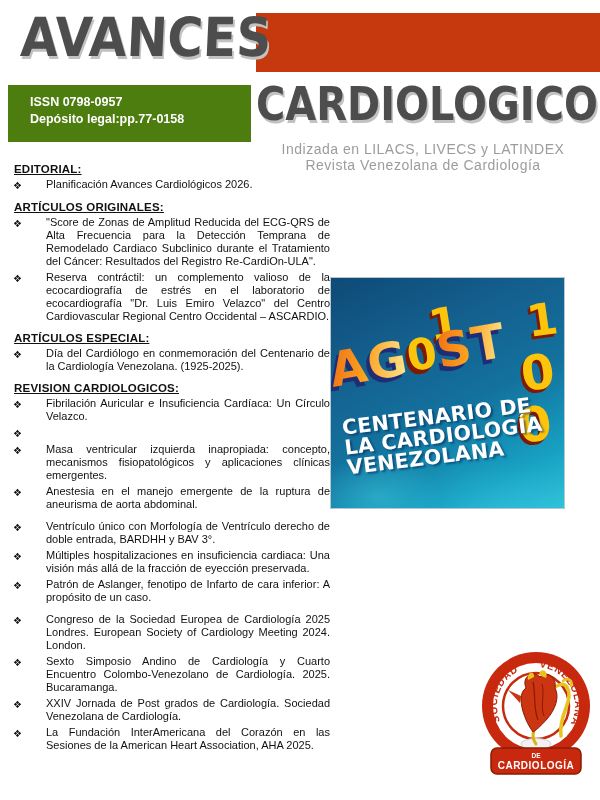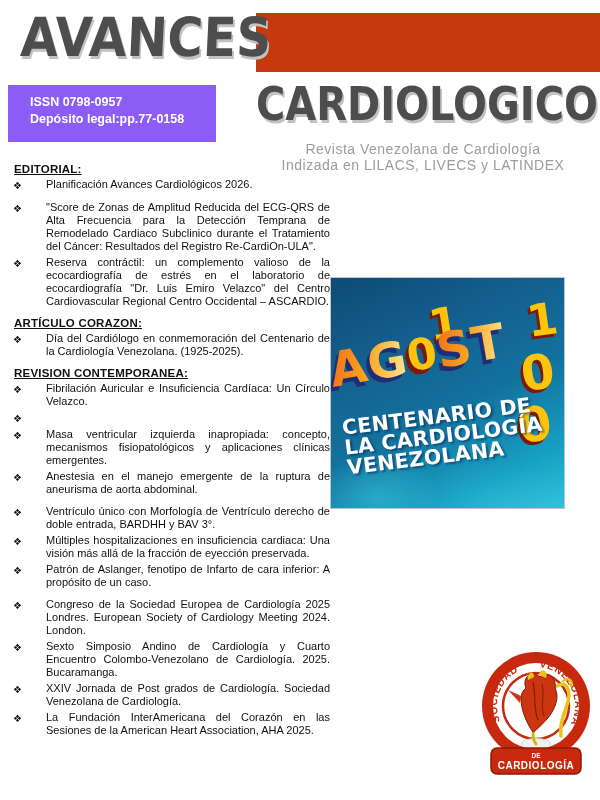--- a/index.html
+++ b/index.html
@@ -4,21 +4,21 @@
 <style>
   html,body{margin:0;padding:0;background:#fff;}
   .page{position:relative;width:600px;height:800px;background:#ffffff;overflow:hidden;
         font-family:"Liberation Sans","DejaVu Sans",sans-serif;color:#111;}
 
   
   .red-bar-top{position:absolute;left:256px;top:13px;width:344px;height:59px;background:#c6390e;}
   .title-avances{position:absolute;left:22px;top:6px;font-size:54px;font-weight:bold;color:#4d4d4d;
         white-space:nowrap;transform:scaleX(.9) skewX(-3deg);transform-origin:left top;
         text-shadow:2px 3px 0 #c2c2c2;font-family:"DejaVu Sans","Liberation Sans",sans-serif;}
-  .issn-block{position:absolute;left:8px;top:85px;width:208px;height:57px;background:#8b5cf6;
+  .issn-block{position:absolute;left:8px;top:85px;width:243px;height:57px;background:#4d7c0f;
         box-sizing:border-box;padding:9px 0 0 22px;color:#fff;font-weight:bold;font-size:12.5px;line-height:17px;}
   .title-cardio{position:absolute;left:256px;top:76px;font-size:47px;font-weight:bold;color:#4d4d4d;
         white-space:nowrap;transform:scaleX(.85);transform-origin:left top;
         text-shadow:2px 3px 0 #c2c2c2;font-family:"DejaVu Sans","Liberation Sans",sans-serif;}
   .subtitle{position:absolute;left:248px;top:141px;width:350px;text-align:center;color:#9c9c9c;
         font-size:14px;line-height:16px;letter-spacing:.5px;}
 
   
   .toc{position:absolute;left:10px;top:163px;width:322px;}
   .sec{margin-bottom:9px;}
@@ -71,55 +71,56 @@
 <div class="page">
 
   <div class="red-bar-top"></div>
   <div class="title-avances">AVANCES</div>
   <div class="issn-block">
     <div>ISSN 0798-0957</div>
     <div>Depósito legal:pp.77-0158</div>
   </div>
   <div class="title-cardio">CARDIOLOGICOS</div>
   <div class="subtitle">
+    <div>Indizada en LILACS, LIVECS y LATINDEX</div>
     <div>Revista Venezolana de Cardiología</div>
-    <div>Indizada en LILACS, LIVECS y LATINDEX</div>
   </div>
 
   <div class="toc">
 
     <div class="sec">
       <div class="sec-h">EDITORIAL:</div>
       <div class="it">
         <span class="b">❖</span>
         <span class="t">Planificación Avances Cardiológicos 2026.</span>
       </div>
     </div>
 
     <div class="sec">
+      <div class="sec-h">ARTÍCULOS ORIGINALES:</div>
       <div class="it">
         <span class="b">❖</span>
         <span class="t">"Score de Zonas de Amplitud Reducida del ECG-QRS de Alta Frecuencia para la Detección Temprana de Remodelado Cardiaco Subclinico durante el Tratamiento del Cáncer: Resultados del Registro Re-CardiOn-ULA".</span>
       </div>
       <div class="it">
         <span class="b">❖</span>
         <span class="t">Reserva contráctil: un complemento valioso de la ecocardiografía de estrés en el laboratorio de ecocardiografía "Dr. Luis Emiro Velazco" del Centro Cardiovascular Regional Centro Occidental – ASCARDIO.</span>
       </div>
     </div>
 
     <div class="sec">
-      <div class="sec-h">ARTÍCULO CORAZON:</div>
+      <div class="sec-h">ARTÍCULOS ESPECIAL:</div>
       <div class="it">
         <span class="b">❖</span>
         <span class="t">Día del Cardiólogo en conmemoración del Centenario de la Cardiología Venezolana.  (1925-2025).</span>
       </div>
     </div>
 
     <div class="sec">
-      <div class="sec-h">REVISION CONTEMPORANEA:</div>
+      <div class="sec-h">REVISION CARDIOLOGICOS:</div>
       <div class="it">
         <span class="b">❖</span>
         <span class="t">Fibrilación Auricular e Insuficiencia Cardíaca: Un Círculo Velazco.</span>
       </div>
       <div class="it">
         <span class="b">❖</span>
       </div>
       <div class="it">
         <span class="b">❖</span>
         <span class="t">Masa ventricular izquierda inapropiada: concepto, mecanismos fisiopatológicos y aplicaciones clínicas emergentes.</span>

